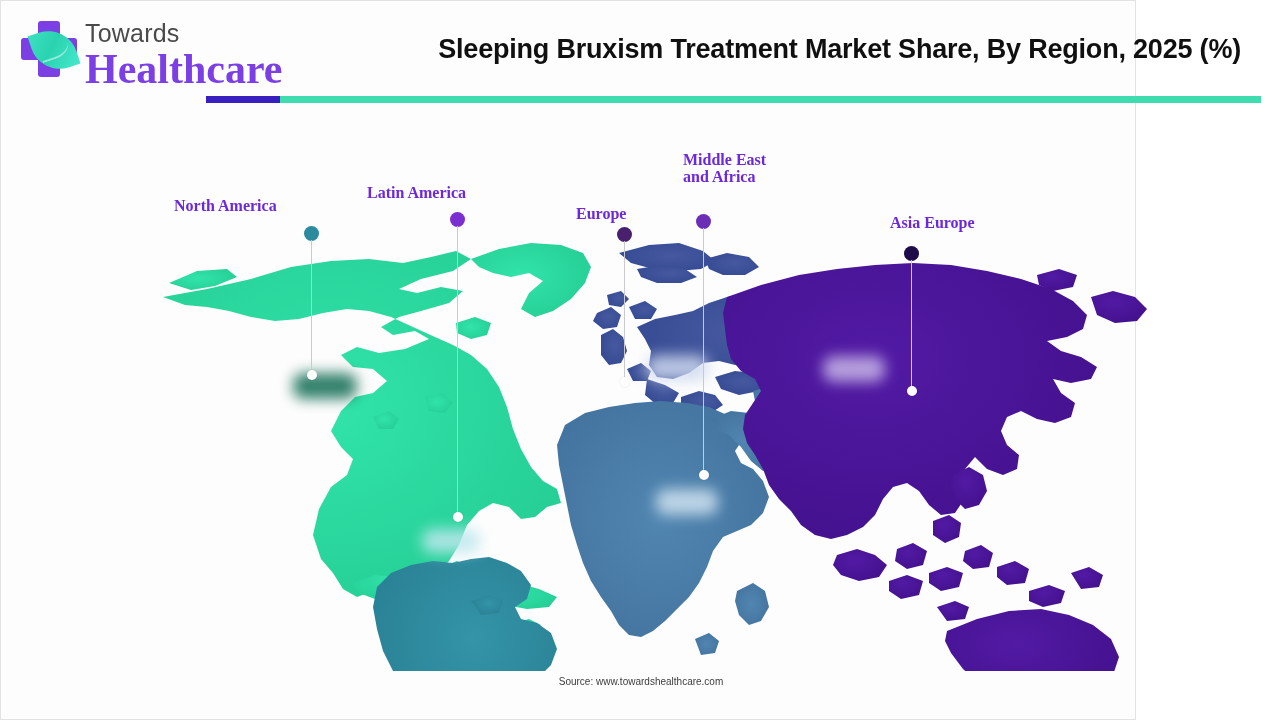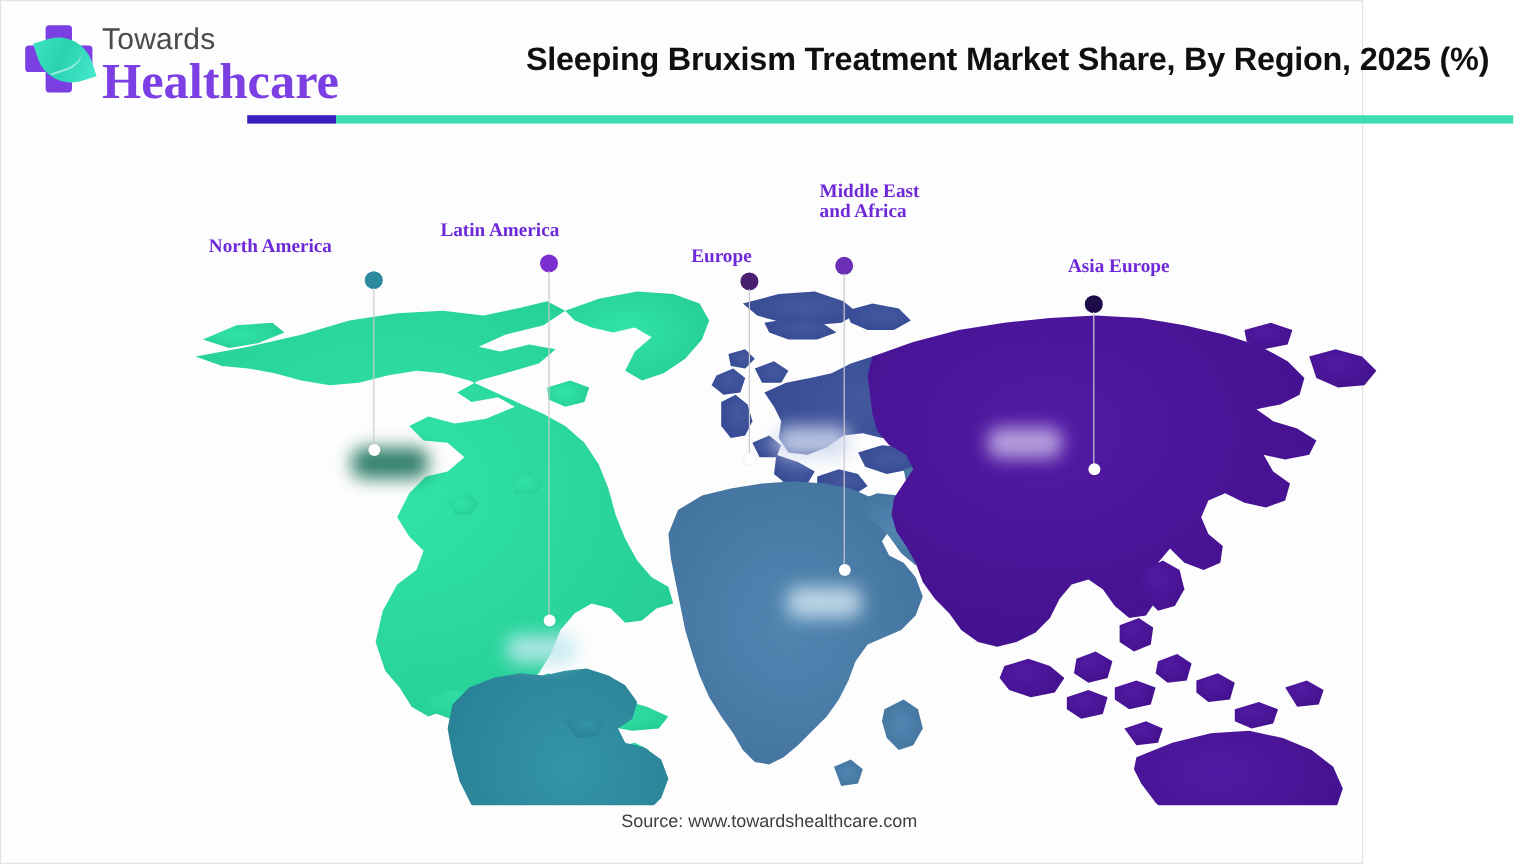--- a/index.html
+++ b/index.html
@@ -113,21 +113,21 @@
   .value-chip{
     position:absolute;
     border-radius:10px;
     filter:blur(7px);
     opacity:.85;
   }
 
   
   #source{
     position:absolute;left:0;top:675px;width:1280px;text-align:center;
-    font-size:15px;color:#3d3d3d;
+    font-size:10px;color:#3d3d3d;
     font-family:"Liberation Sans", sans-serif;
   }
 </style>
 </head>
 <body>
 
 <div id="page">
 
   <div id="logo">
     <div id="logo-mark">

